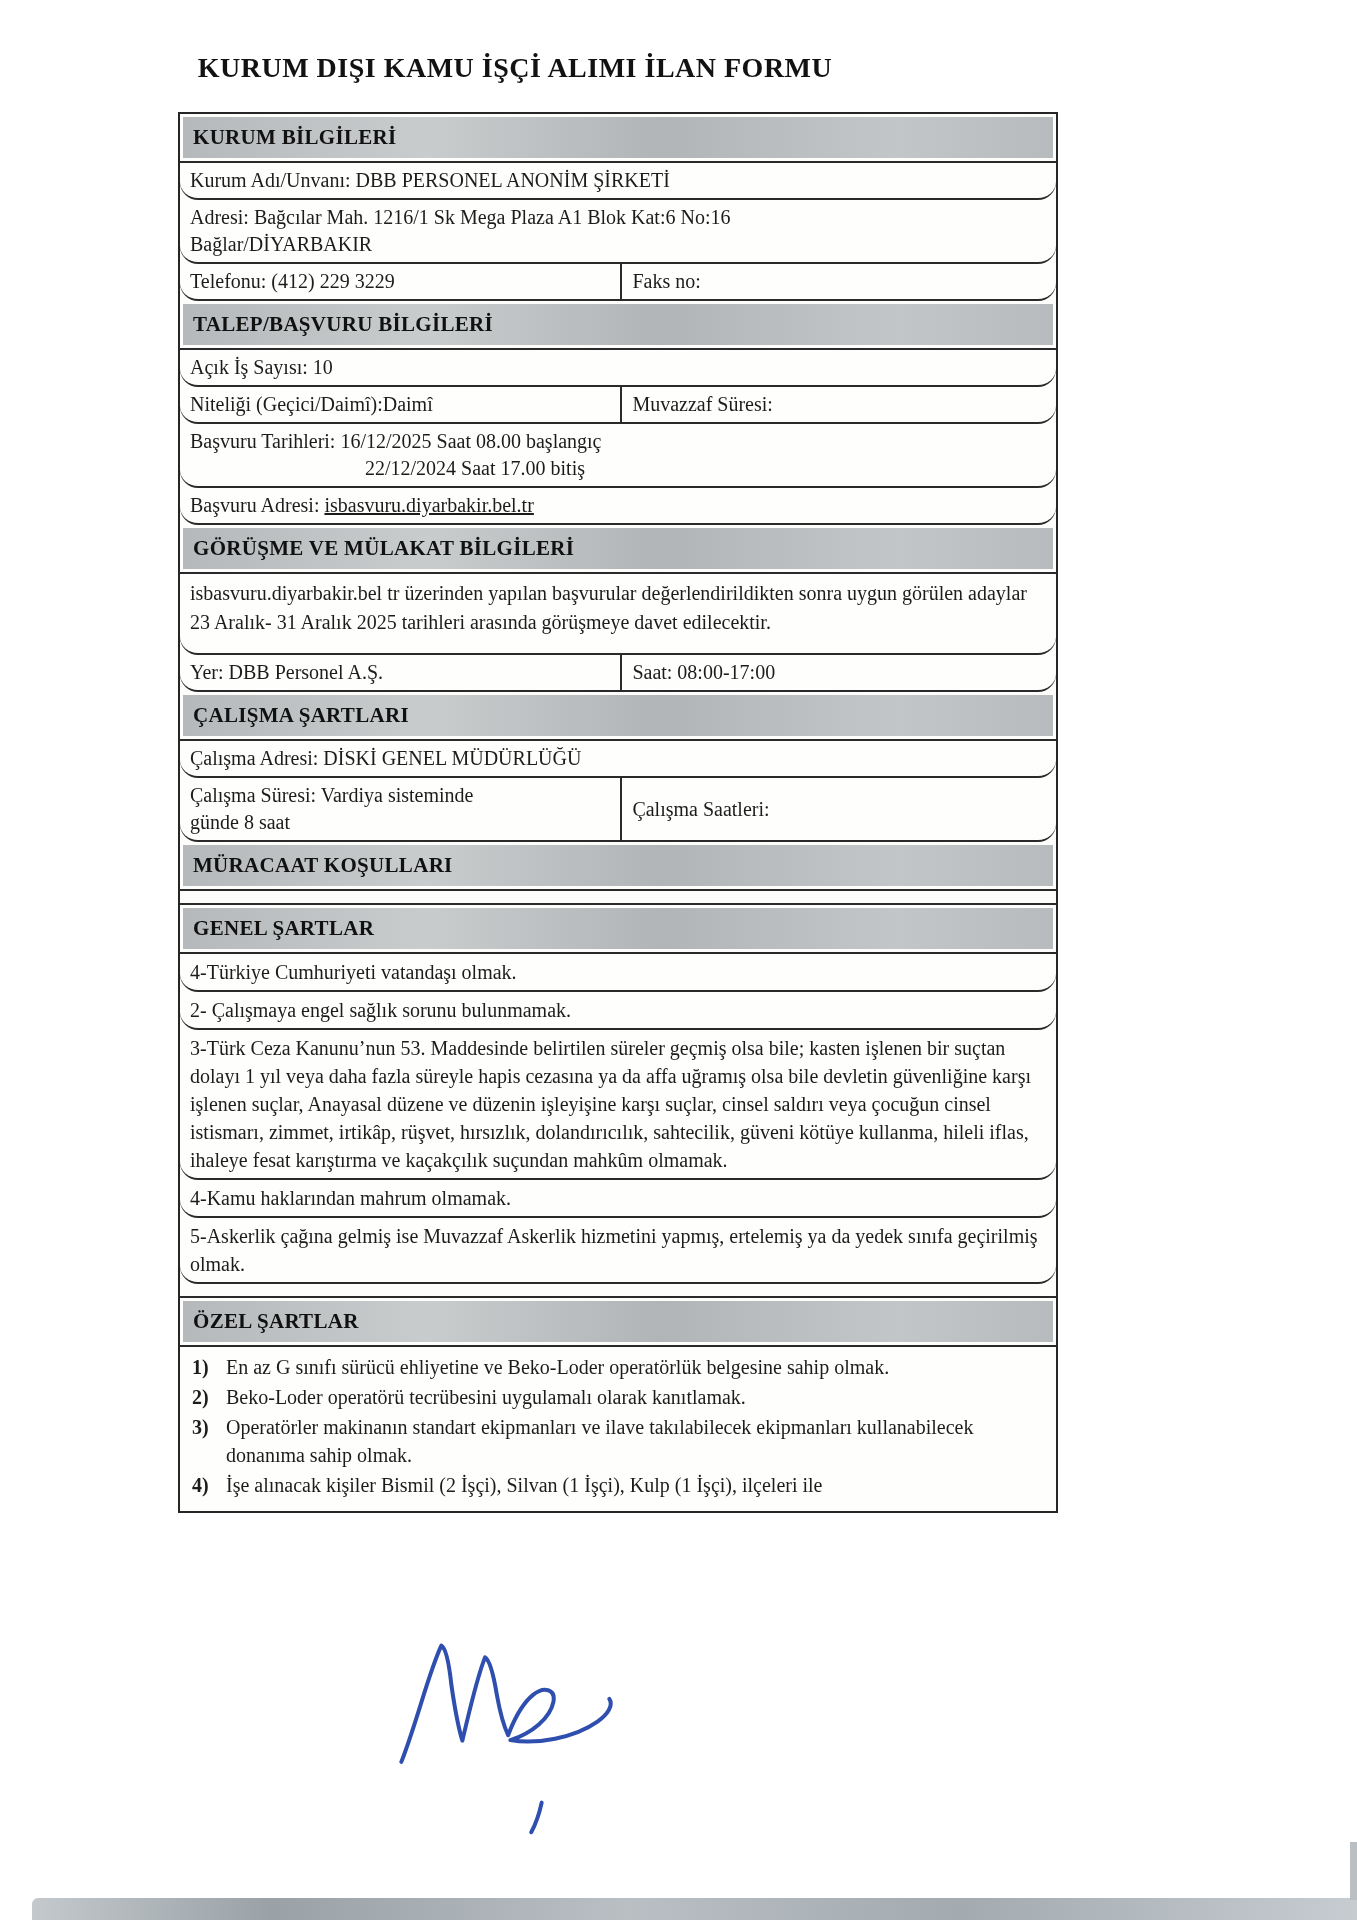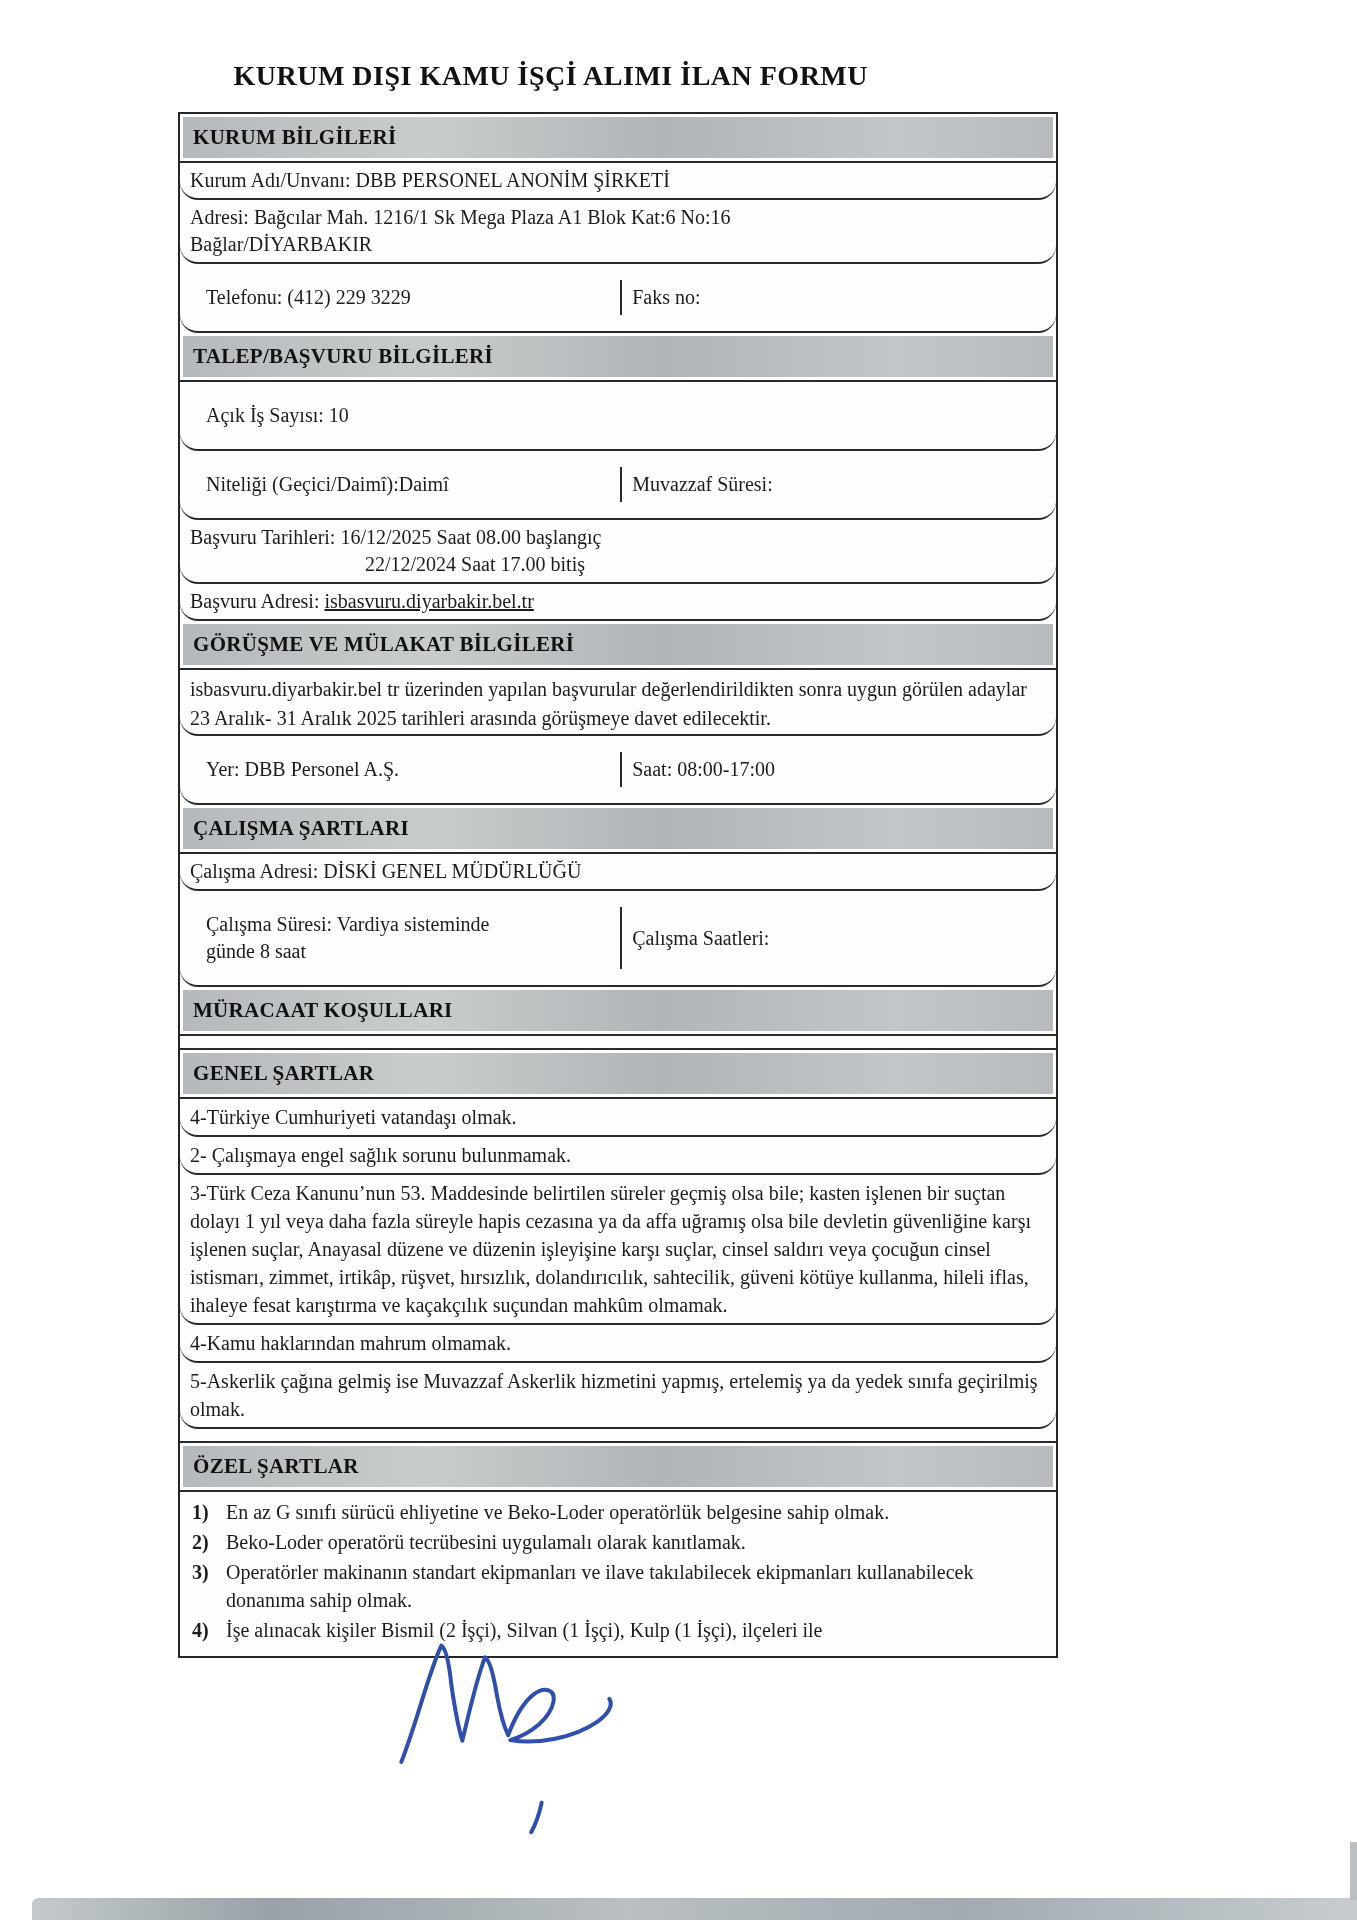--- a/index.html
+++ b/index.html
@@ -5,40 +5,40 @@
   html,body{margin:0;padding:0;}
   body{
     width:1357px;height:1920px;position:relative;
     background:#ffffff;
     font-family:"Liberation Serif","DejaVu Serif",serif;
     color:#1c1c1c;
     overflow:hidden;
   }
   .title{
     position:absolute;left:170px;top:52px;width:690px;
-    text-align:right;font-size:28px;font-weight:bold;
-    letter-spacing:0.5px;margin:8px;color:#121212;
+    text-align:center;font-size:28px;font-weight:bold;
+    letter-spacing:0.5px;margin:0;color:#121212;
   }
   .form{
     position:absolute;left:178px;top:112px;width:880px;
     border:2px solid #262626;
     box-sizing:border-box;
     background:#fefefd;
   }
   .form > div{border-bottom:2px solid #2a2a2a;box-sizing:border-box;}
   .form > div:last-child{border-bottom:none;}
   .hdrrow{padding:3px;background:#fdfdfc;}
   .hdrbar{
     background:linear-gradient(90deg,var(--hdr-bg,#b6b9bb) 0%,#c9cccd 28%,#b2b5b7 55%,#c3c6c8 82%,#b8bbbd 100%);
     padding:8px 10px;font-weight:bold;font-size:21px;color:#111;
     letter-spacing:0.3px;
   }
   .row{padding:4px 10px;font-size:20px;line-height:27px;background:#fefefd;border-radius:18px;}
-  .row.pad2{padding-top:5px;padding-bottom:1px;}
-  .split{display:flex;padding:16px;}
+  .row.pad2{padding-top:5px;padding-bottom:16px;}
+  .split{display:flex;padding:0;}
   .split .cl{width:50.5%;padding:4px 10px;box-sizing:border-box;border-right:2px solid #2a2a2a;}
   .split .cr{flex:1;padding:4px 10px;box-sizing:border-box;}
   .split .vcenter{display:flex;align-items:center;}
   .indent2{padding-left:175px;}
   .spacer{height:14px;padding:0;background:#fdfdfc;}
   .link{text-decoration:underline;}
   .para{line-height:29px;}
   .olist{padding:6px 10px 10px 12px;}
   .oitem{display:flex;font-size:20px;line-height:28px;margin-bottom:2px;}
   .oitem .num{width:34px;font-weight:bold;flex-shrink:0;}

